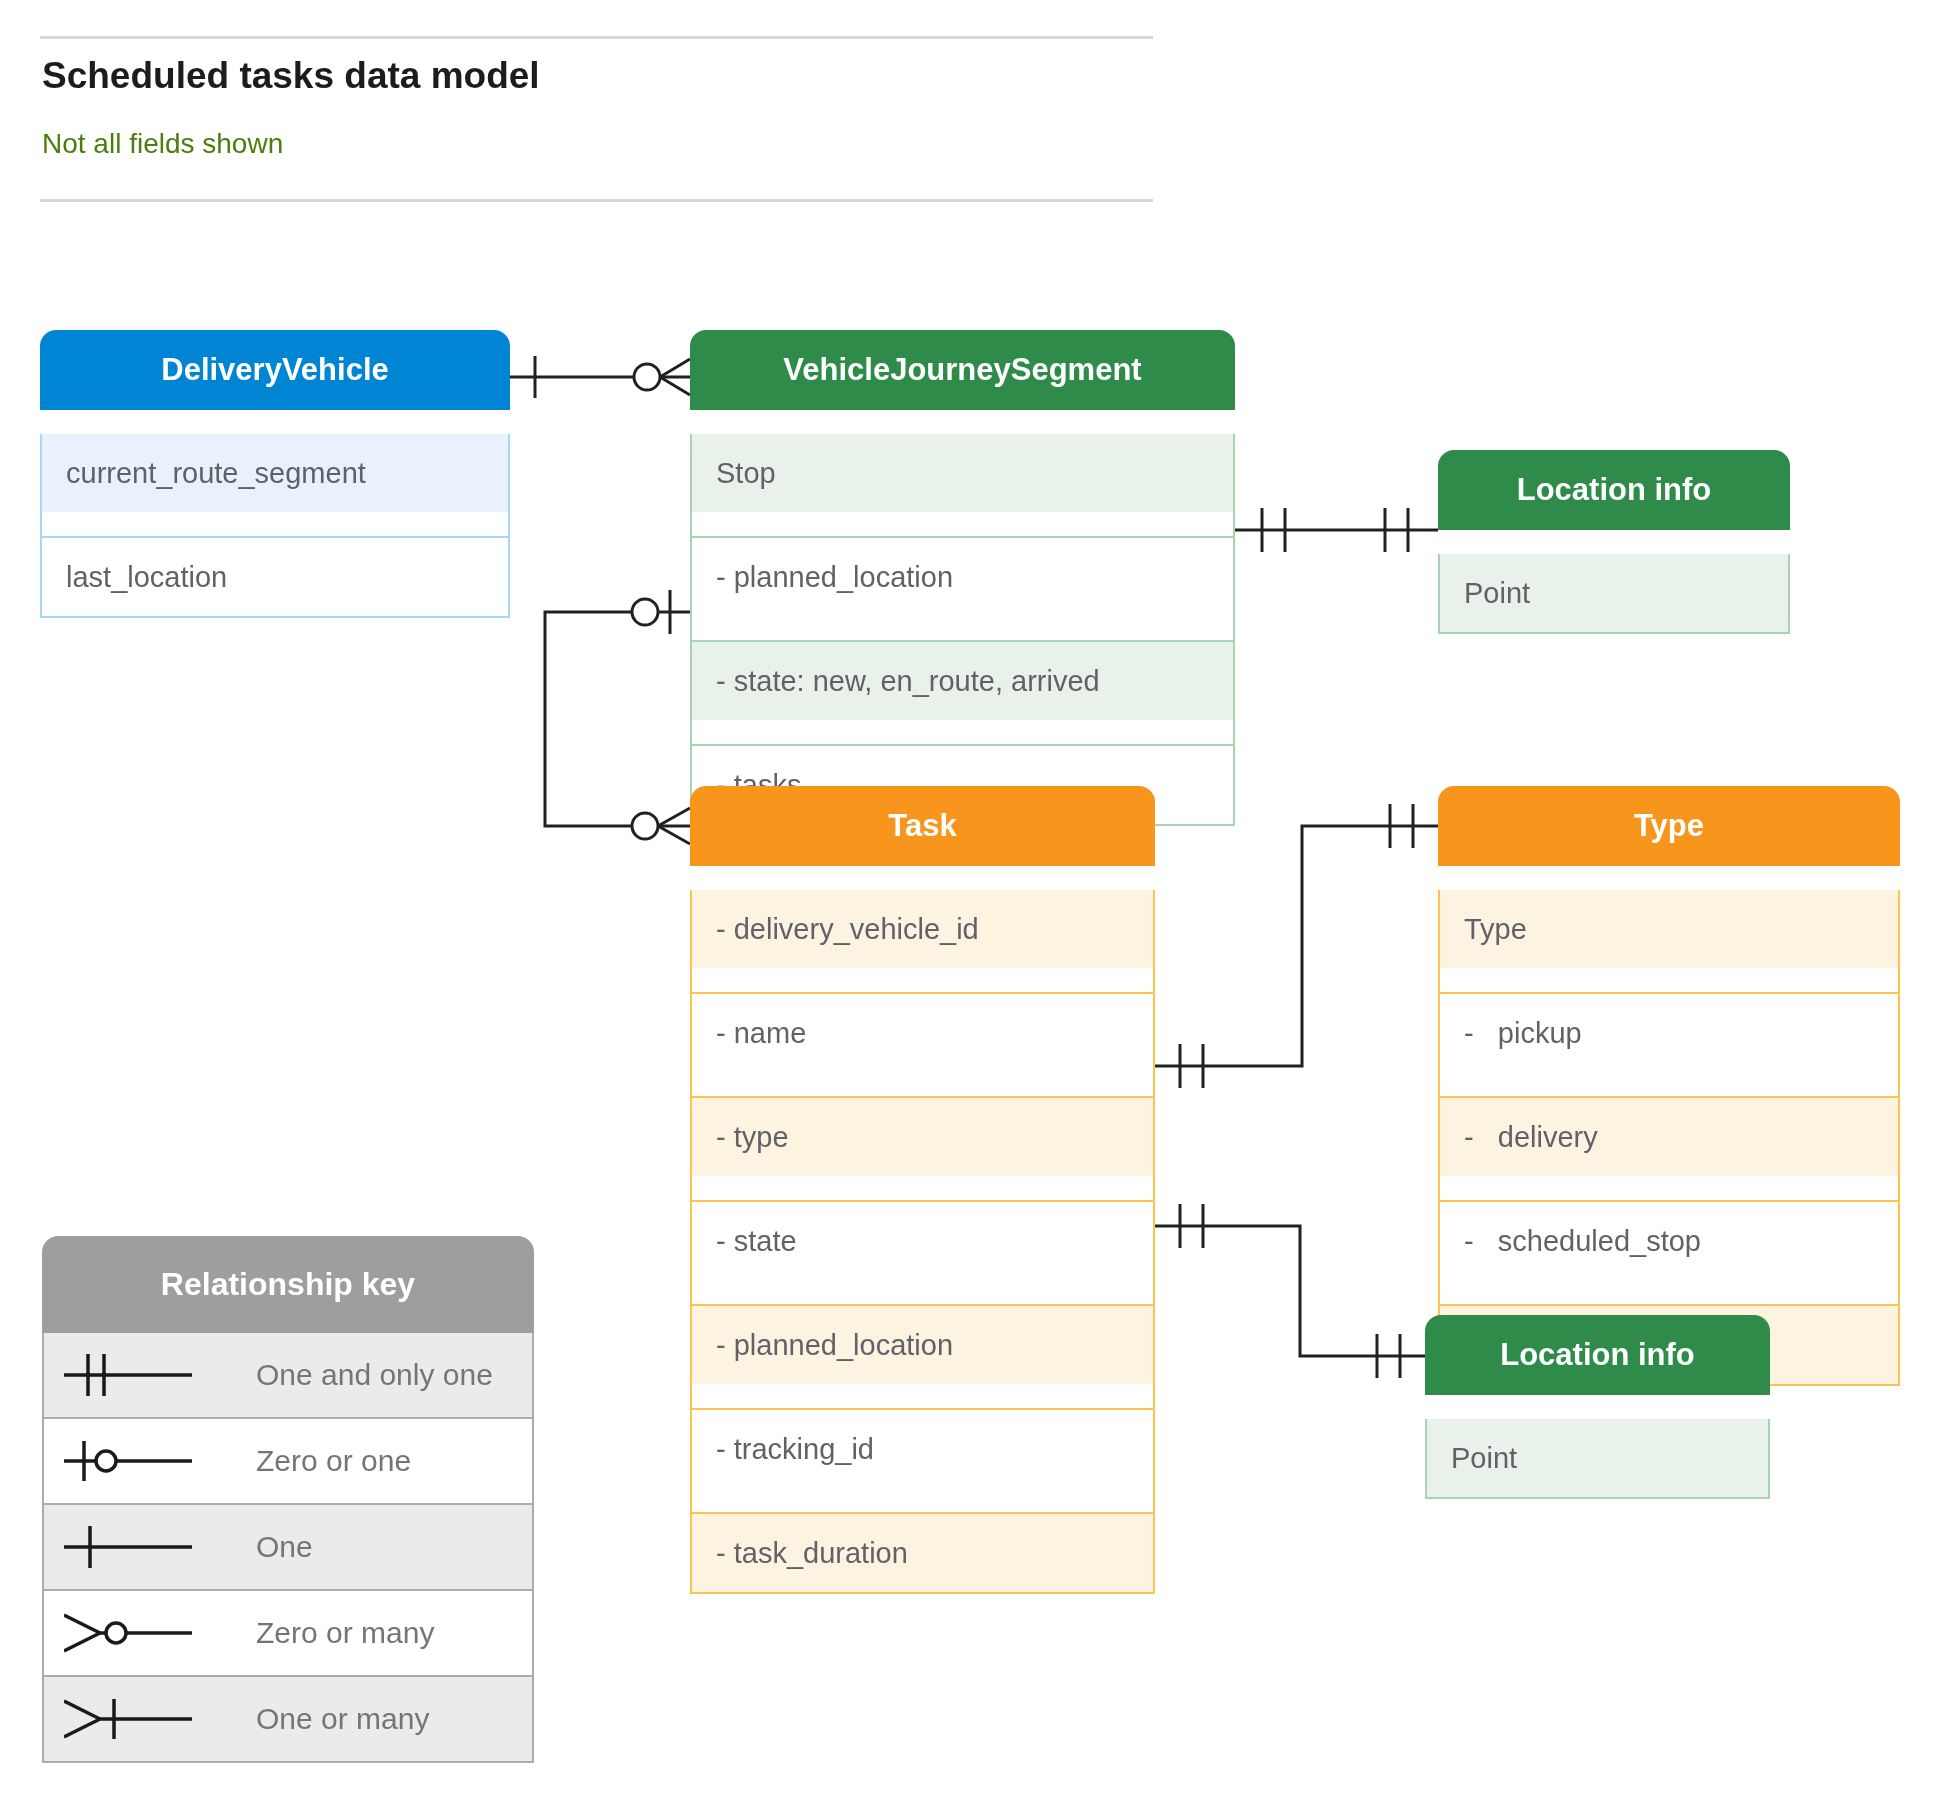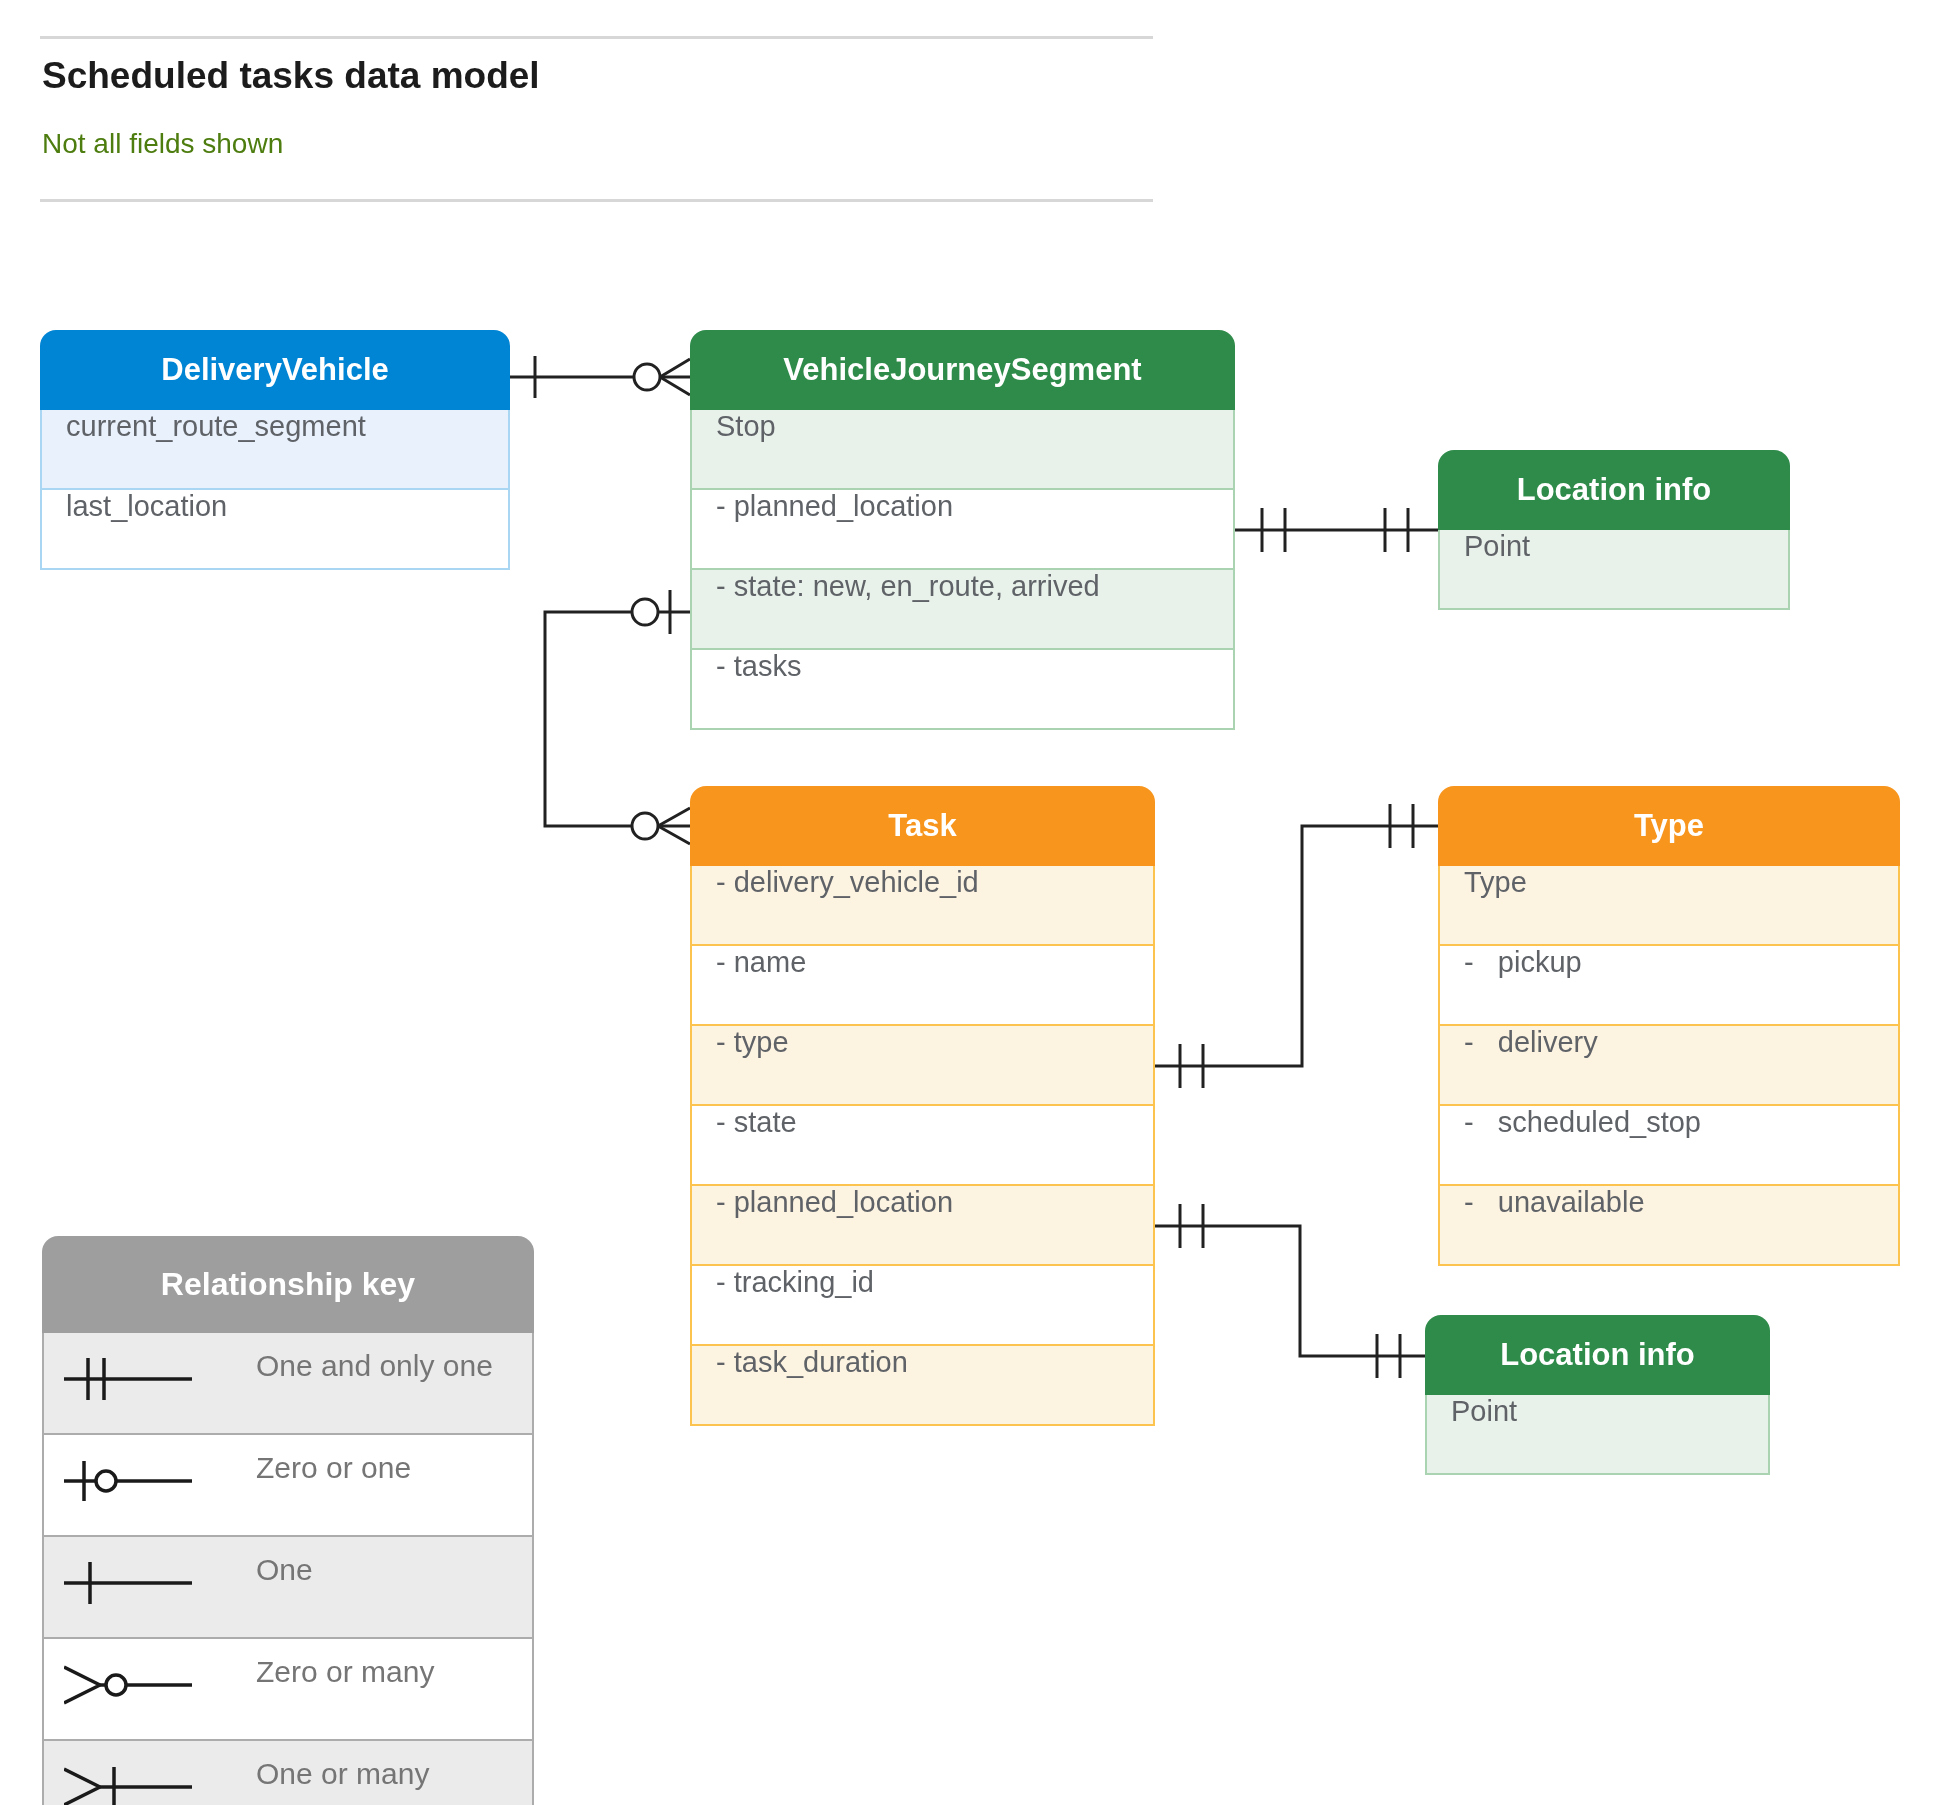--- a/index.html
+++ b/index.html
@@ -26,38 +26,38 @@
   .entity .hdr{
     height:80px;border-radius:16px 16px 0 0;
     display:flex;align-items:center;justify-content:center;
     color:#ffffff;font-weight:bold;font-size:31px;
     background:var(--hdr);
   }
   .entity .rows{
     border:2px solid var(--bc);border-top:none;background:#ffffff;
   }
   .entity .row{
-    height:78px;display:flex;
-    padding:0 24px;font-size:29px;color:#5f6368;white-space:pre;
+    height:78px;display:flex;align-items:center;
+    padding:0 24px;font-size:29px;color:#5f6368;white-space:pre;margin-top:24px;
   }
   .entity .row + .row{border-top:2px solid var(--bc);}
   .entity .rows .row:nth-child(odd){background:var(--tint);}
   .blue  {--hdr:#0084d4;--bc:#a9d7f3;--tint:#e9f1fc;}
   .green {--hdr:#2e8b4a;--bc:#a9d3b1;--tint:#e9f2ea;}
   .orange{--hdr:#f7951d;--bc:#fcc34f;--tint:#fdf3e1;}
   
   #legend{position:absolute;left:42px;top:1236px;width:492px;z-index:2;}
   #legend .hdr{
     height:97px;border-radius:16px 16px 0 0;background:#9e9e9e;
     display:flex;align-items:center;justify-content:center;
     color:#ffffff;font-weight:bold;font-size:32px;
   }
   #legend .rows{border:2px solid #acacac;border-top:none;background:#fff;}
   #legend .lrow{
-    height:84px;display:flex;padding:16px 0 0 20px;
+    height:84px;display:flex;align-items:center;padding:0 0 0 20px;
   }
   #legend .lrow + .lrow{border-top:2px solid #acacac;}
   #legend .rows .lrow:nth-child(odd){background:#ebebeb;}
   #legend .sym{width:150px;height:60px;flex:0 0 auto;}
   #legend .lbl{margin-left:42px;font-size:30px;color:#757575;white-space:pre;}
 </style>
 </head>
 <body>
 
 <div id="canvas">

